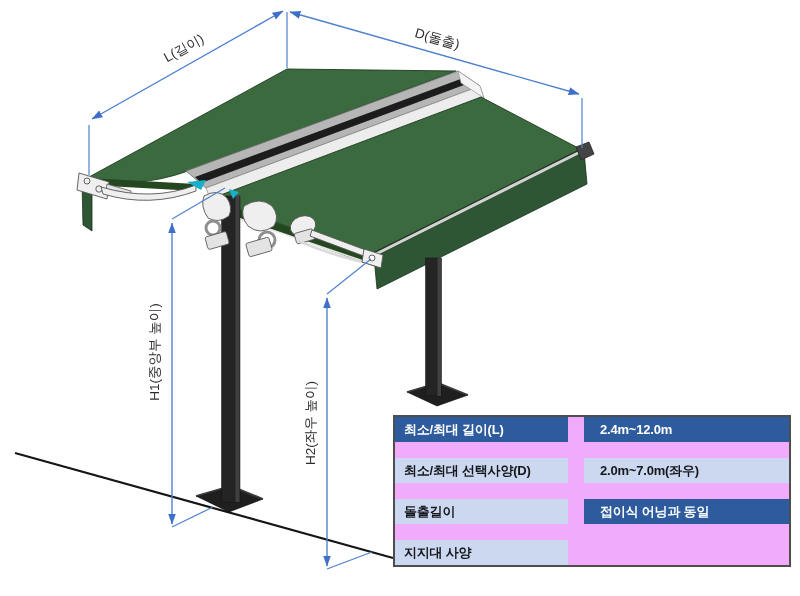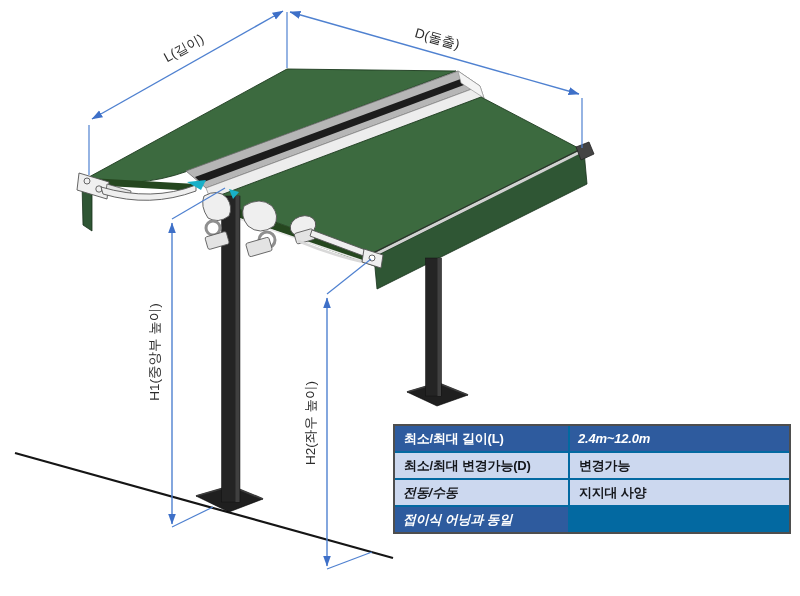--- a/index.html
+++ b/index.html
@@ -42,30 +42,30 @@
   .tube{stroke:#d2d2d2;stroke-width:3;fill:none;}
   .tube-line{stroke:#2a2a2a;stroke-width:1.1;fill:none;}
   .cap{fill:#444;stroke:#222;stroke-width:0.8;}
   .ground-line{stroke:var(--ground,#151515);stroke-width:2.2;fill:none;}
   .dim-line{stroke:var(--dimension-blue,#4f81d0);stroke-width:1.4;fill:none;}
   .dim-thin{stroke:var(--dimension-blue,#4f81d0);stroke-width:1.2;fill:none;}
   .dim-arrow{fill:var(--dimension-arrow,#3e70c8);stroke:none;}
   .dim-text{font-family:"Liberation Sans","DejaVu Sans",sans-serif;font-size:13.5px;fill:#2d2d2d;}
   
   #spec-table{
-    position:absolute;left:393px;top:424px;width:394px;
-    display:grid;grid-template-columns:173px 1fr;grid-auto-rows:25px;gap:2px;
-    background:#0369a1;border:2px solid var(--table-border,#4e4e4e);
+    position:absolute;left:393px;top:415px;width:394px;
+    display:grid;grid-template-columns:173px 1fr;grid-auto-rows:25px;gap:16px;
+    background:#f0abfc;border:2px solid var(--table-border,#4e4e4e);
   }
   #spec-table .cell{
     display:flex;align-items:center;
     font-size:13px;font-weight:bold;letter-spacing:-0.2px;white-space:nowrap;
   }
   #spec-table .label-cell{padding-left:9px;}
-  #spec-table .value-cell{padding-left:8px;font-style:italic;}
+  #spec-table .value-cell{padding-left:16px;}
   #spec-table .row-dark{background:var(--table-row-dark,#2e5b9e);color:#ffffff;}
   #spec-table .row-light{background:var(--table-row-light,#ccd8ef);color:#15171c;}
 </style>
 </head>
 <body>
 
 <div id="stage">
 
   <svg id="drawing" width="800" height="596" viewBox="0 0 800 596">
     <defs>
@@ -162,20 +162,20 @@
       <path class="dim-line" d="M327,298 L327,566" marker-start="url(#dimArrow)" marker-end="url(#dimArrow)"></path>
       <path class="dim-thin" d="M327,294 L371,259"></path>
       <path class="dim-thin" d="M327,569 L372,552"></path>
       <text class="dim-text" x="311" y="427" text-anchor="middle" transform="rotate(-90 311 423)">H2(좌우 높이)</text>
     </g>
   </svg>
 
   <div id="spec-table">
     <div class="cell label-cell row-dark">최소/최대 길이(L)</div>
     <div class="cell value-cell row-dark">2.4m~12.0m</div>
-    <div class="cell label-cell row-light">최소/최대 변경가능(D)</div>
-    <div class="cell label-cell row-light">변경가능</div>
-    <div class="cell value-cell row-light">전동/수동</div>
+    <div class="cell label-cell row-light">최소/최대 선택사양(D)</div>
+    <div class="cell value-cell row-light">2.0m~7.0m(좌우)</div>
+    <div class="cell label-cell row-light">돌출길이</div>
+    <div class="cell value-cell row-dark">접이식 어닝과 동일</div>
     <div class="cell label-cell row-light">지지대 사양</div>
-    <div class="cell value-cell row-dark">접이식 어닝과 동일</div>
   </div>
 
 </div>
 
 </body></html>

